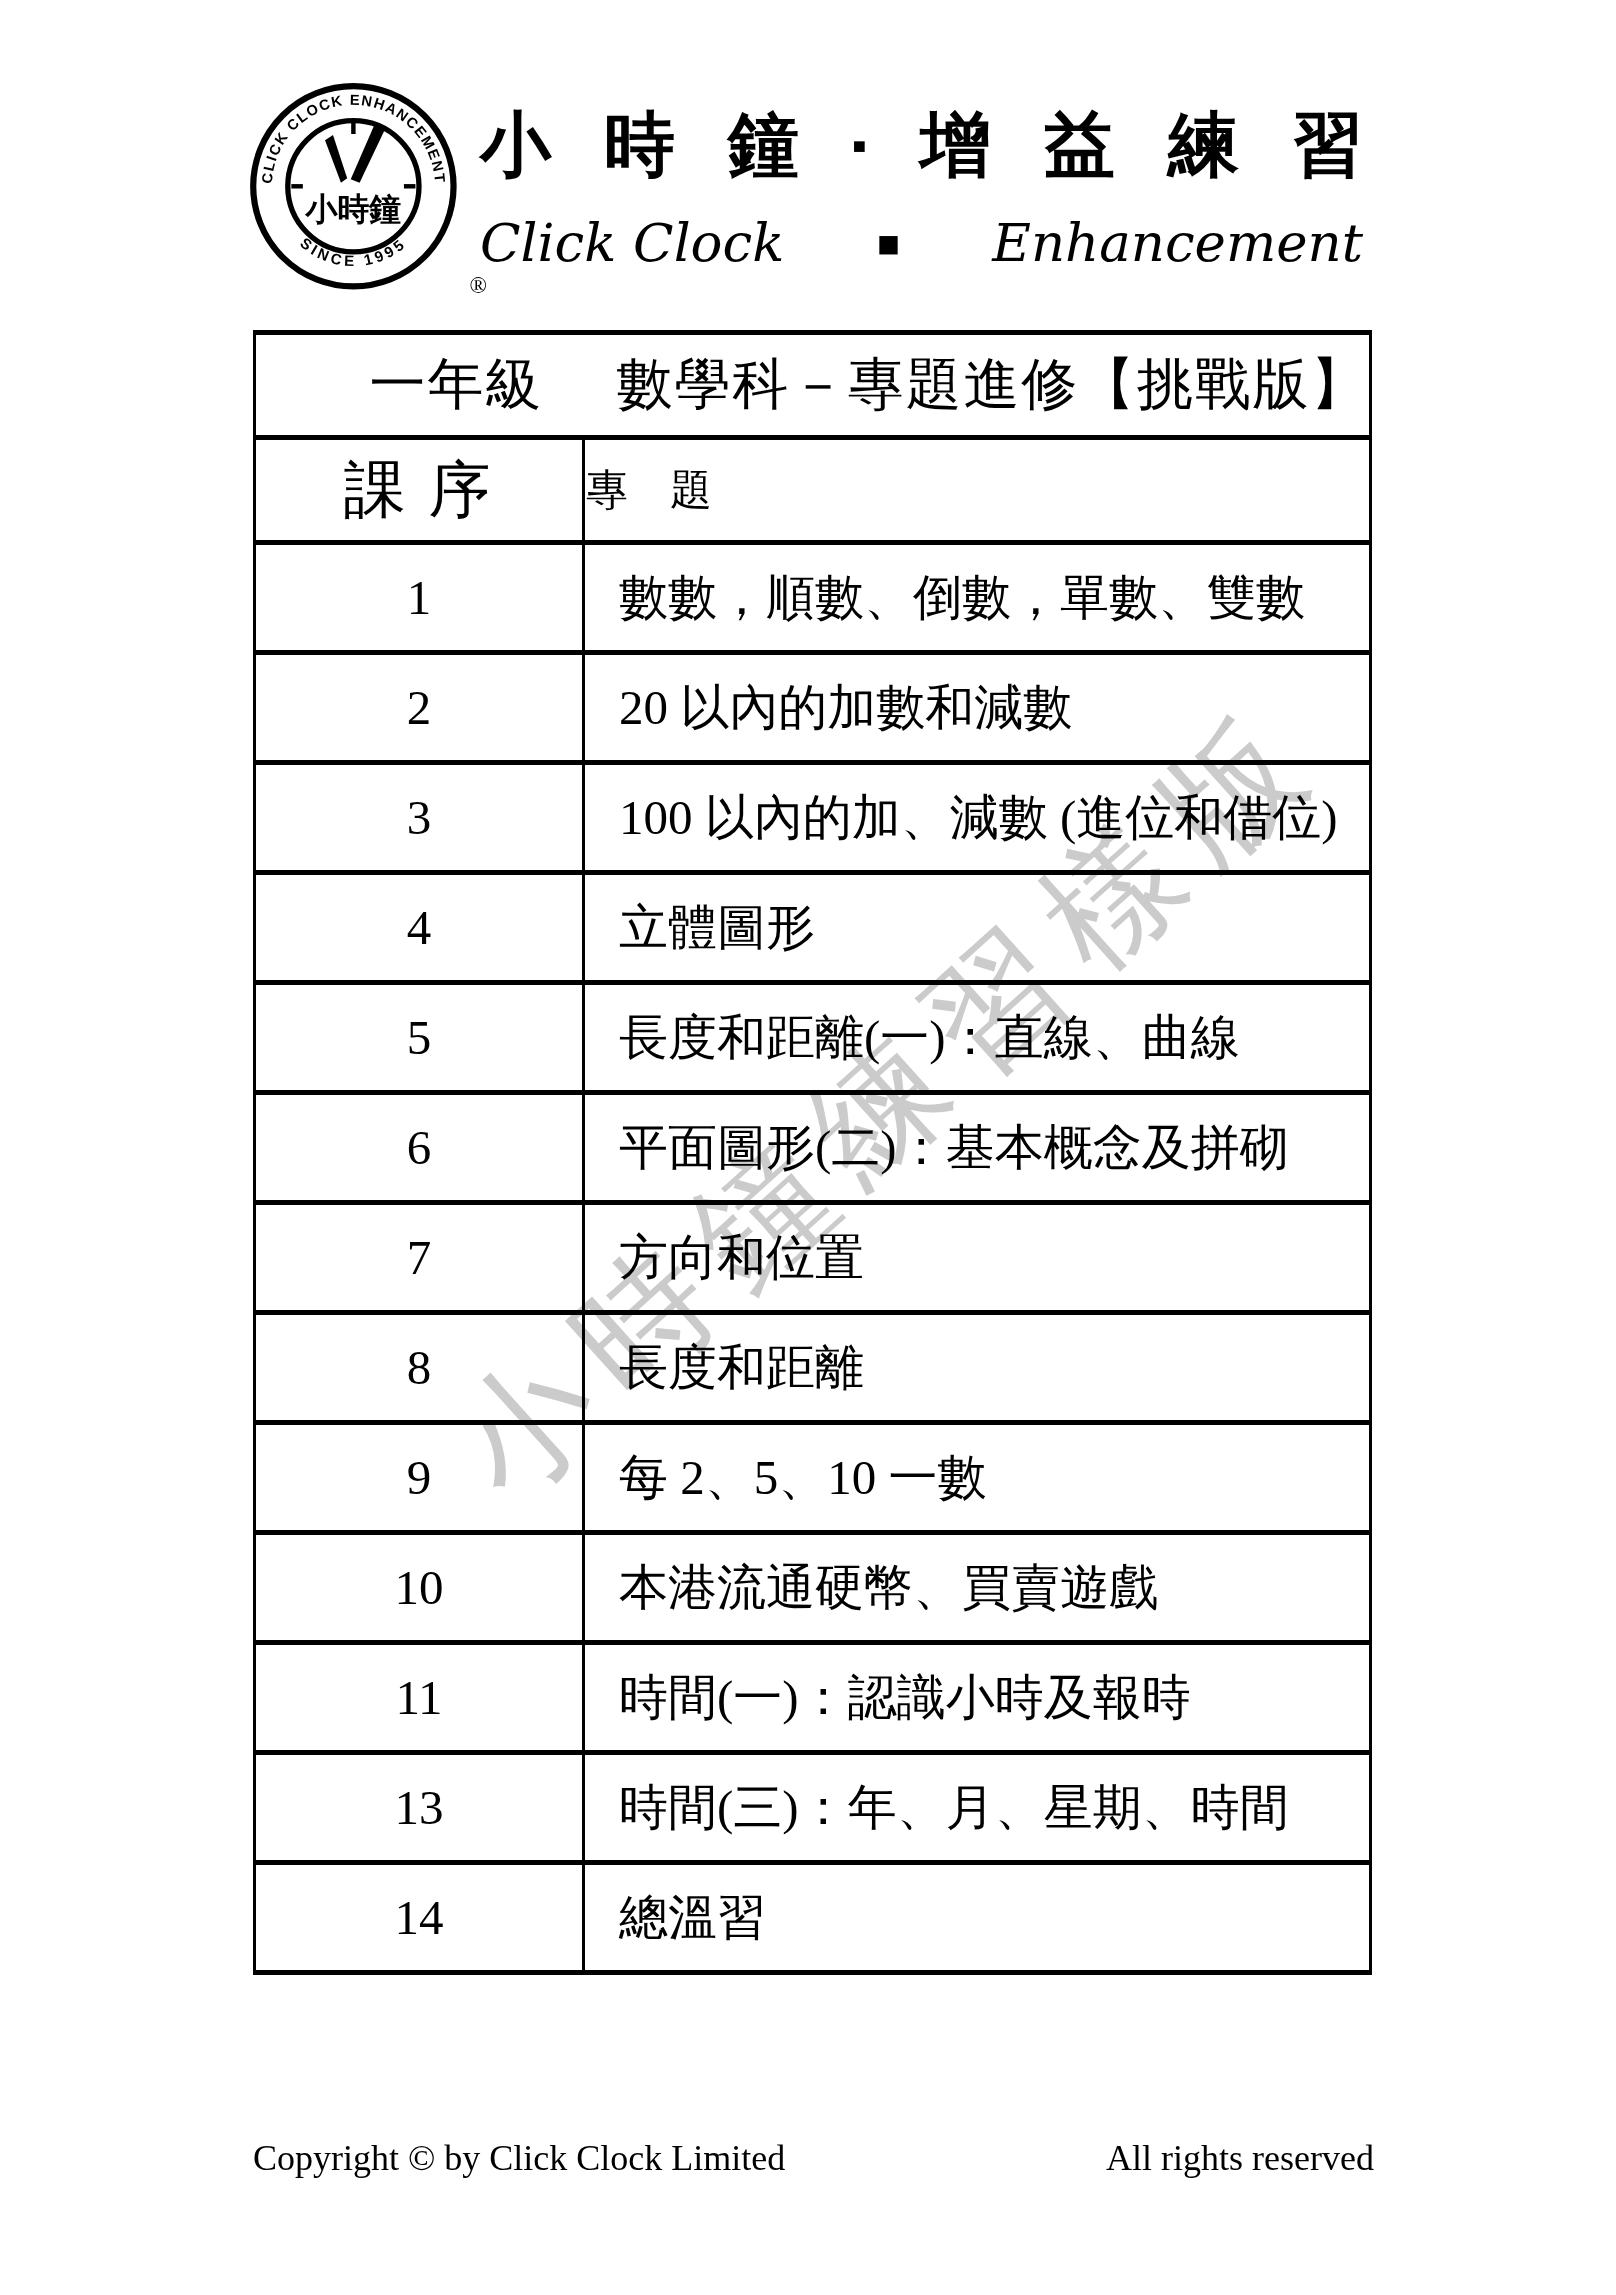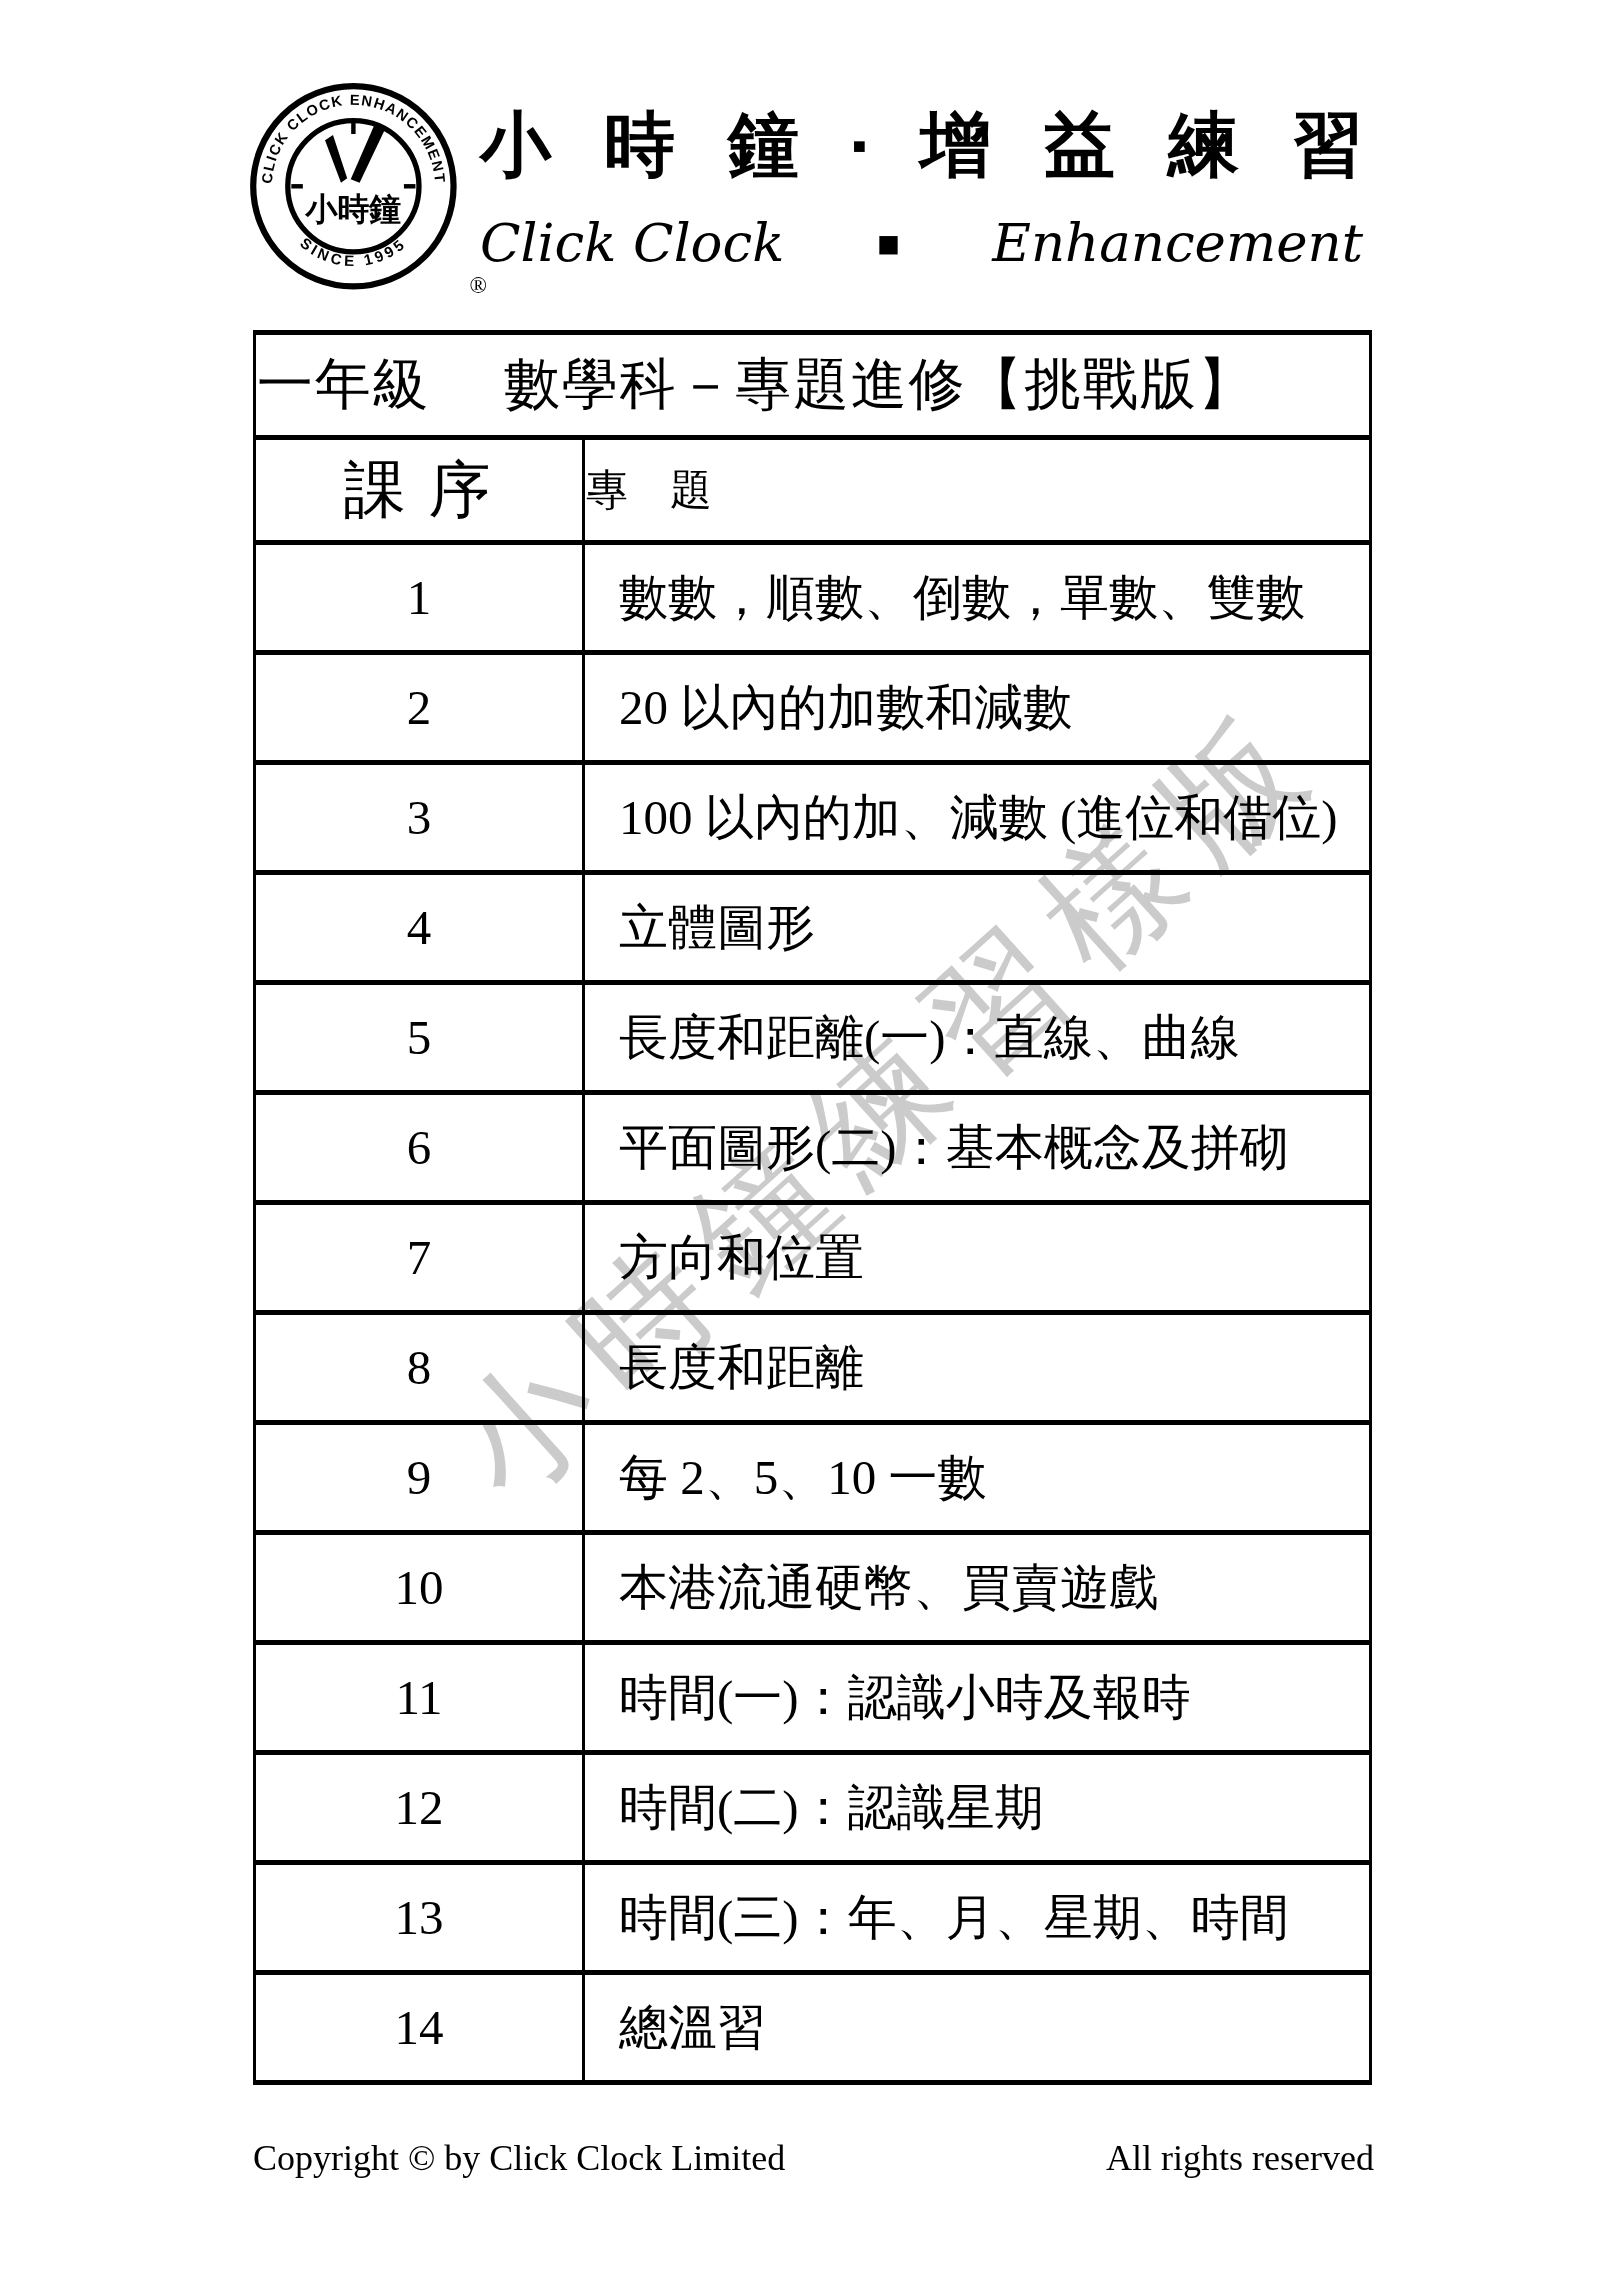--- a/index.html
+++ b/index.html
@@ -43,21 +43,21 @@
     position:absolute;left:253px;top:330px;width:1119px;
     border-collapse:collapse;table-layout:fixed;z-index:2;
     background:transparent;
   }
   .doc-table td{
     border-left:3.6px solid #000;border-right:3.6px solid #000;
     border-top:5.3px solid #000;border-bottom:5.3px solid #000;
     vertical-align:middle;background:transparent;
   }
   .title-cell{
-    height:98px;text-align:left;font-size:56px;white-space:pre;
+    height:98px;text-align:right;font-size:56px;white-space:pre;
     letter-spacing:1.8px;
   }
   .head-seq{height:98px;text-align:center;font-size:62px;letter-spacing:3.6px;}
   .head-topic{height:98px;font-size:42px;white-space:pre;}
   .num-cell{height:103px;text-align:center;font-size:49px;}
   .topic-cell{height:103px;text-align:left;font-size:49px;padding-left:34px;white-space:pre;}
 
   
   .footer{
     position:absolute;left:253px;top:2137px;width:1121px;
@@ -169,24 +169,20 @@
     </tr>
     <tr>
       <td class="num-cell">10</td>
       <td class="topic-cell">本港流通硬幣、買賣遊戲</td>
     </tr>
     <tr>
       <td class="num-cell">11</td>
       <td class="topic-cell">時間(一)：認識小時及報時</td>
     </tr>
     <tr>
-      <td class="num-cell">12</td>
-      <td class="topic-cell">時間(二)：認識星期</td>
-    </tr>
-    <tr>
       <td class="num-cell">13</td>
       <td class="topic-cell">時間(三)：年、月、星期、時間</td>
     </tr>
     <tr>
       <td class="num-cell">14</td>
       <td class="topic-cell">總溫習</td>
     </tr>
   </tbody>
     </table>
 

